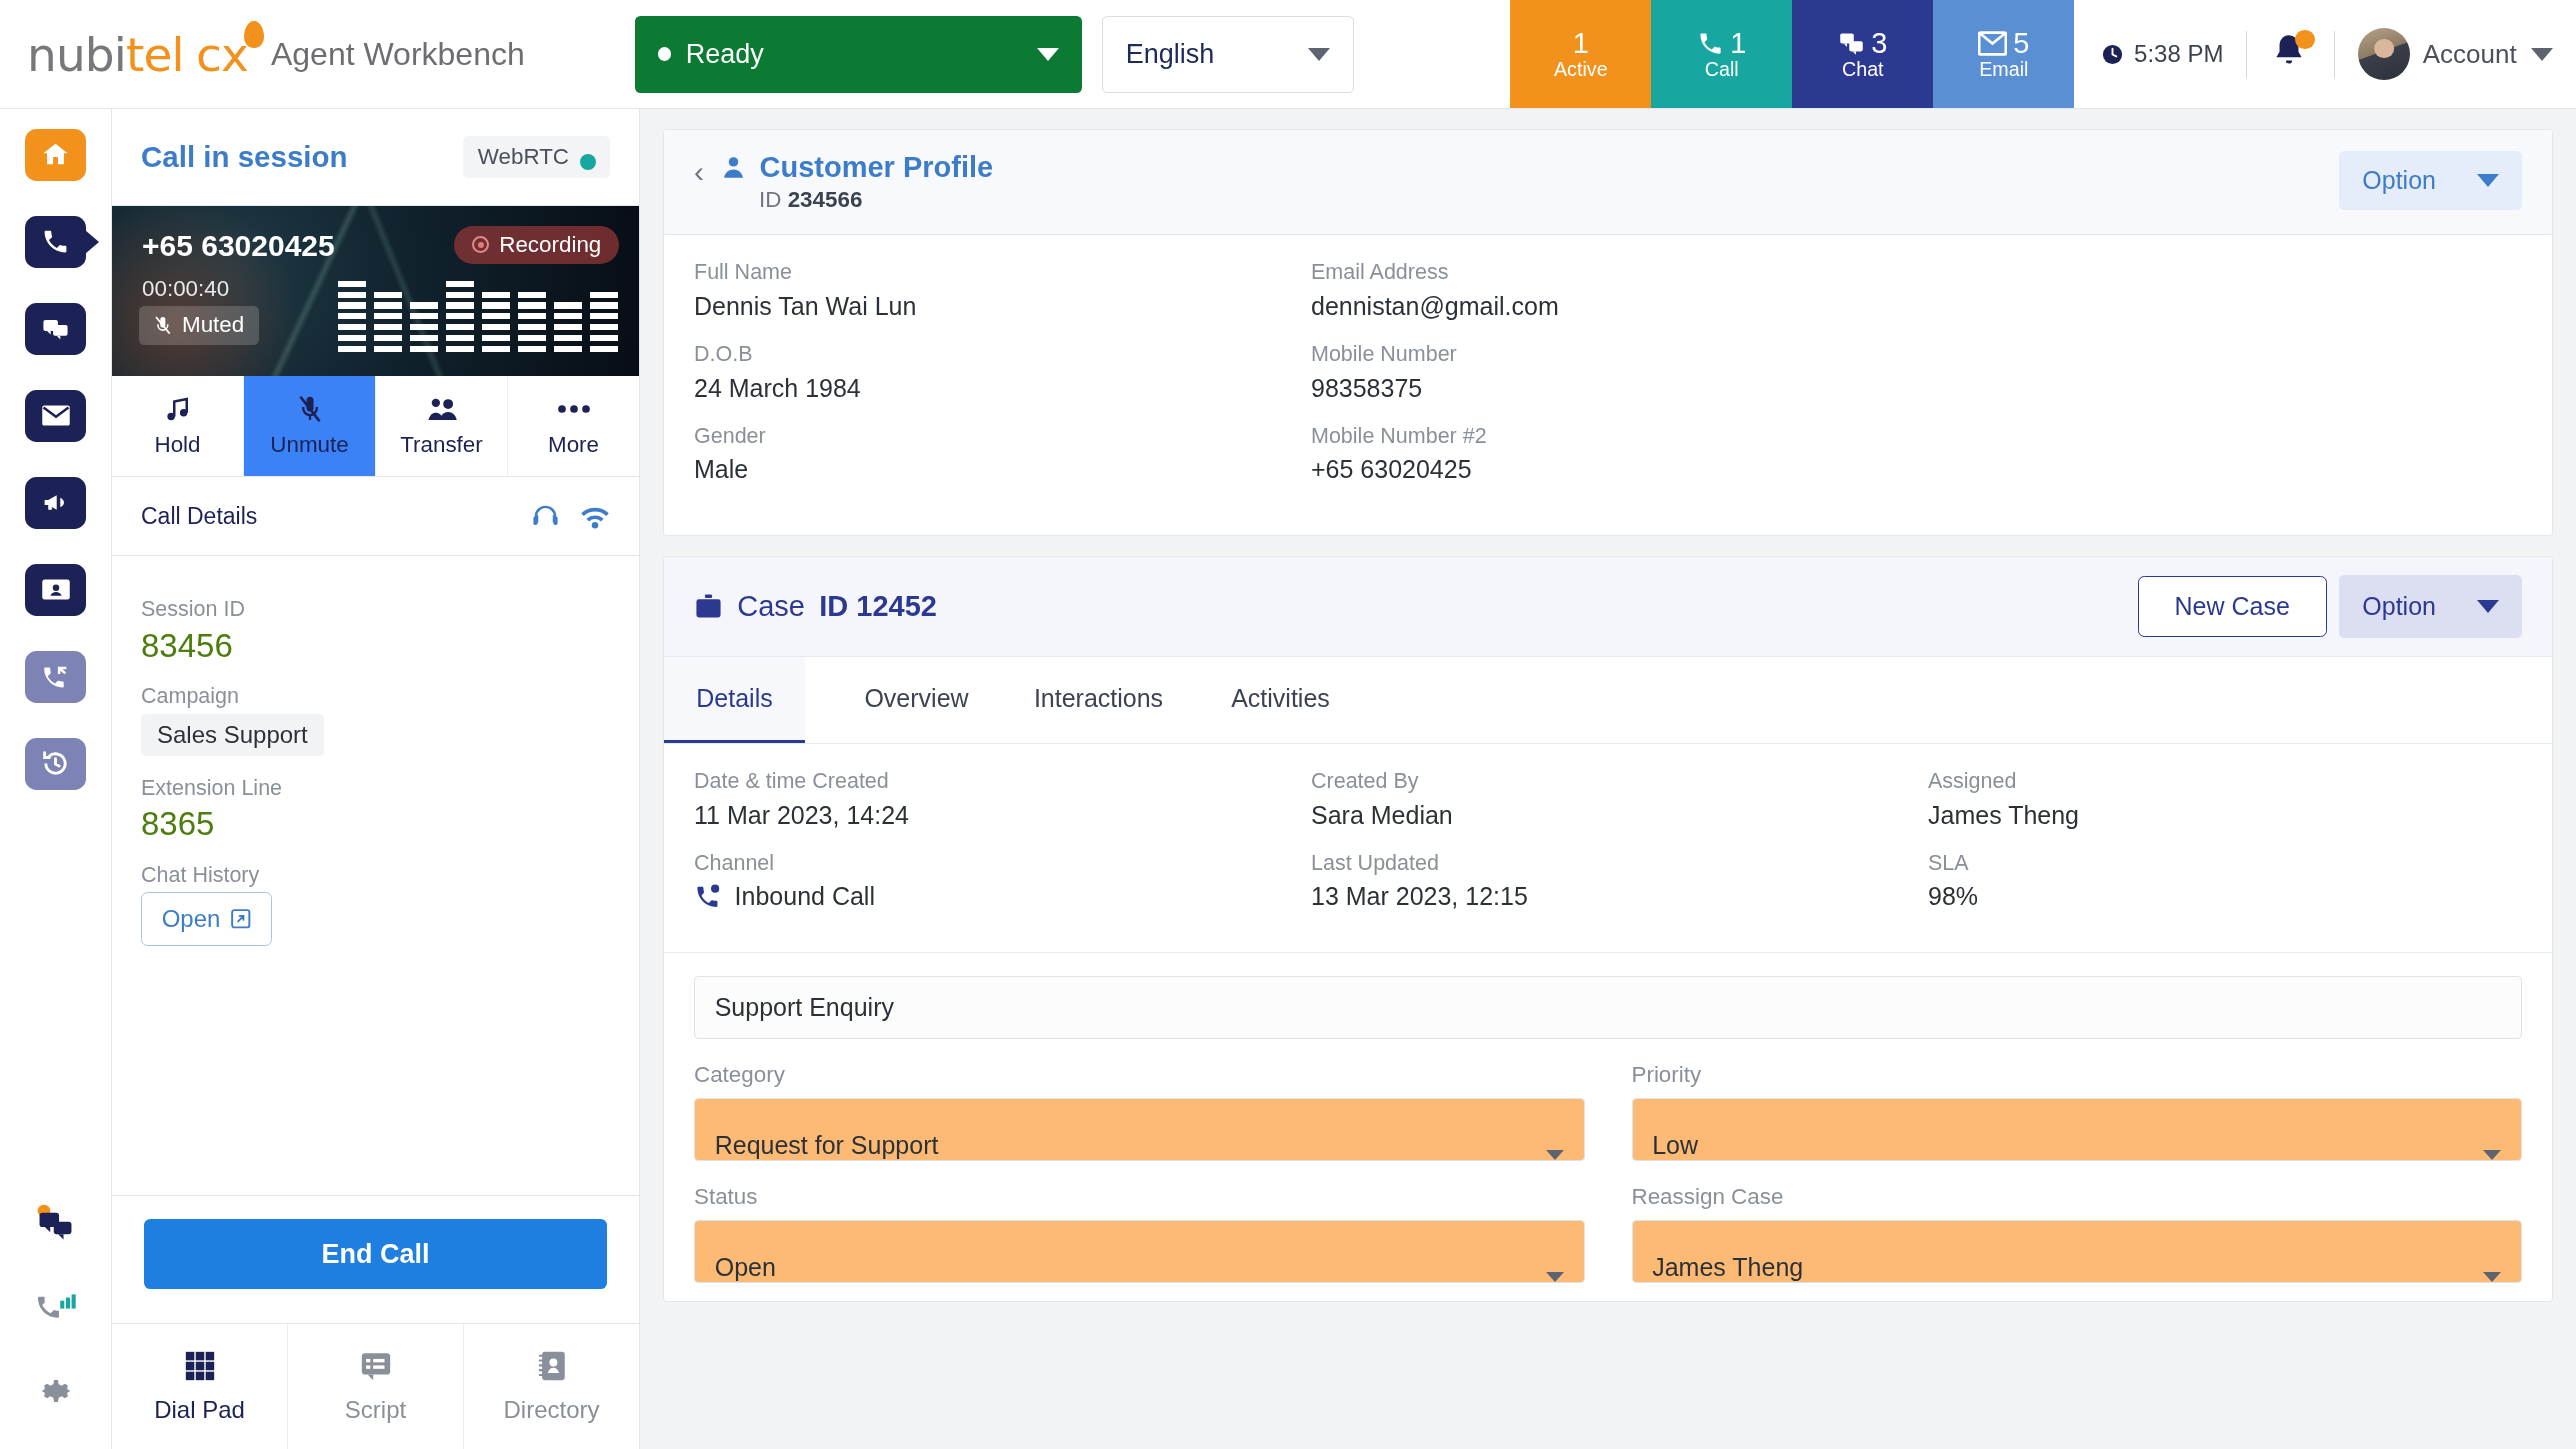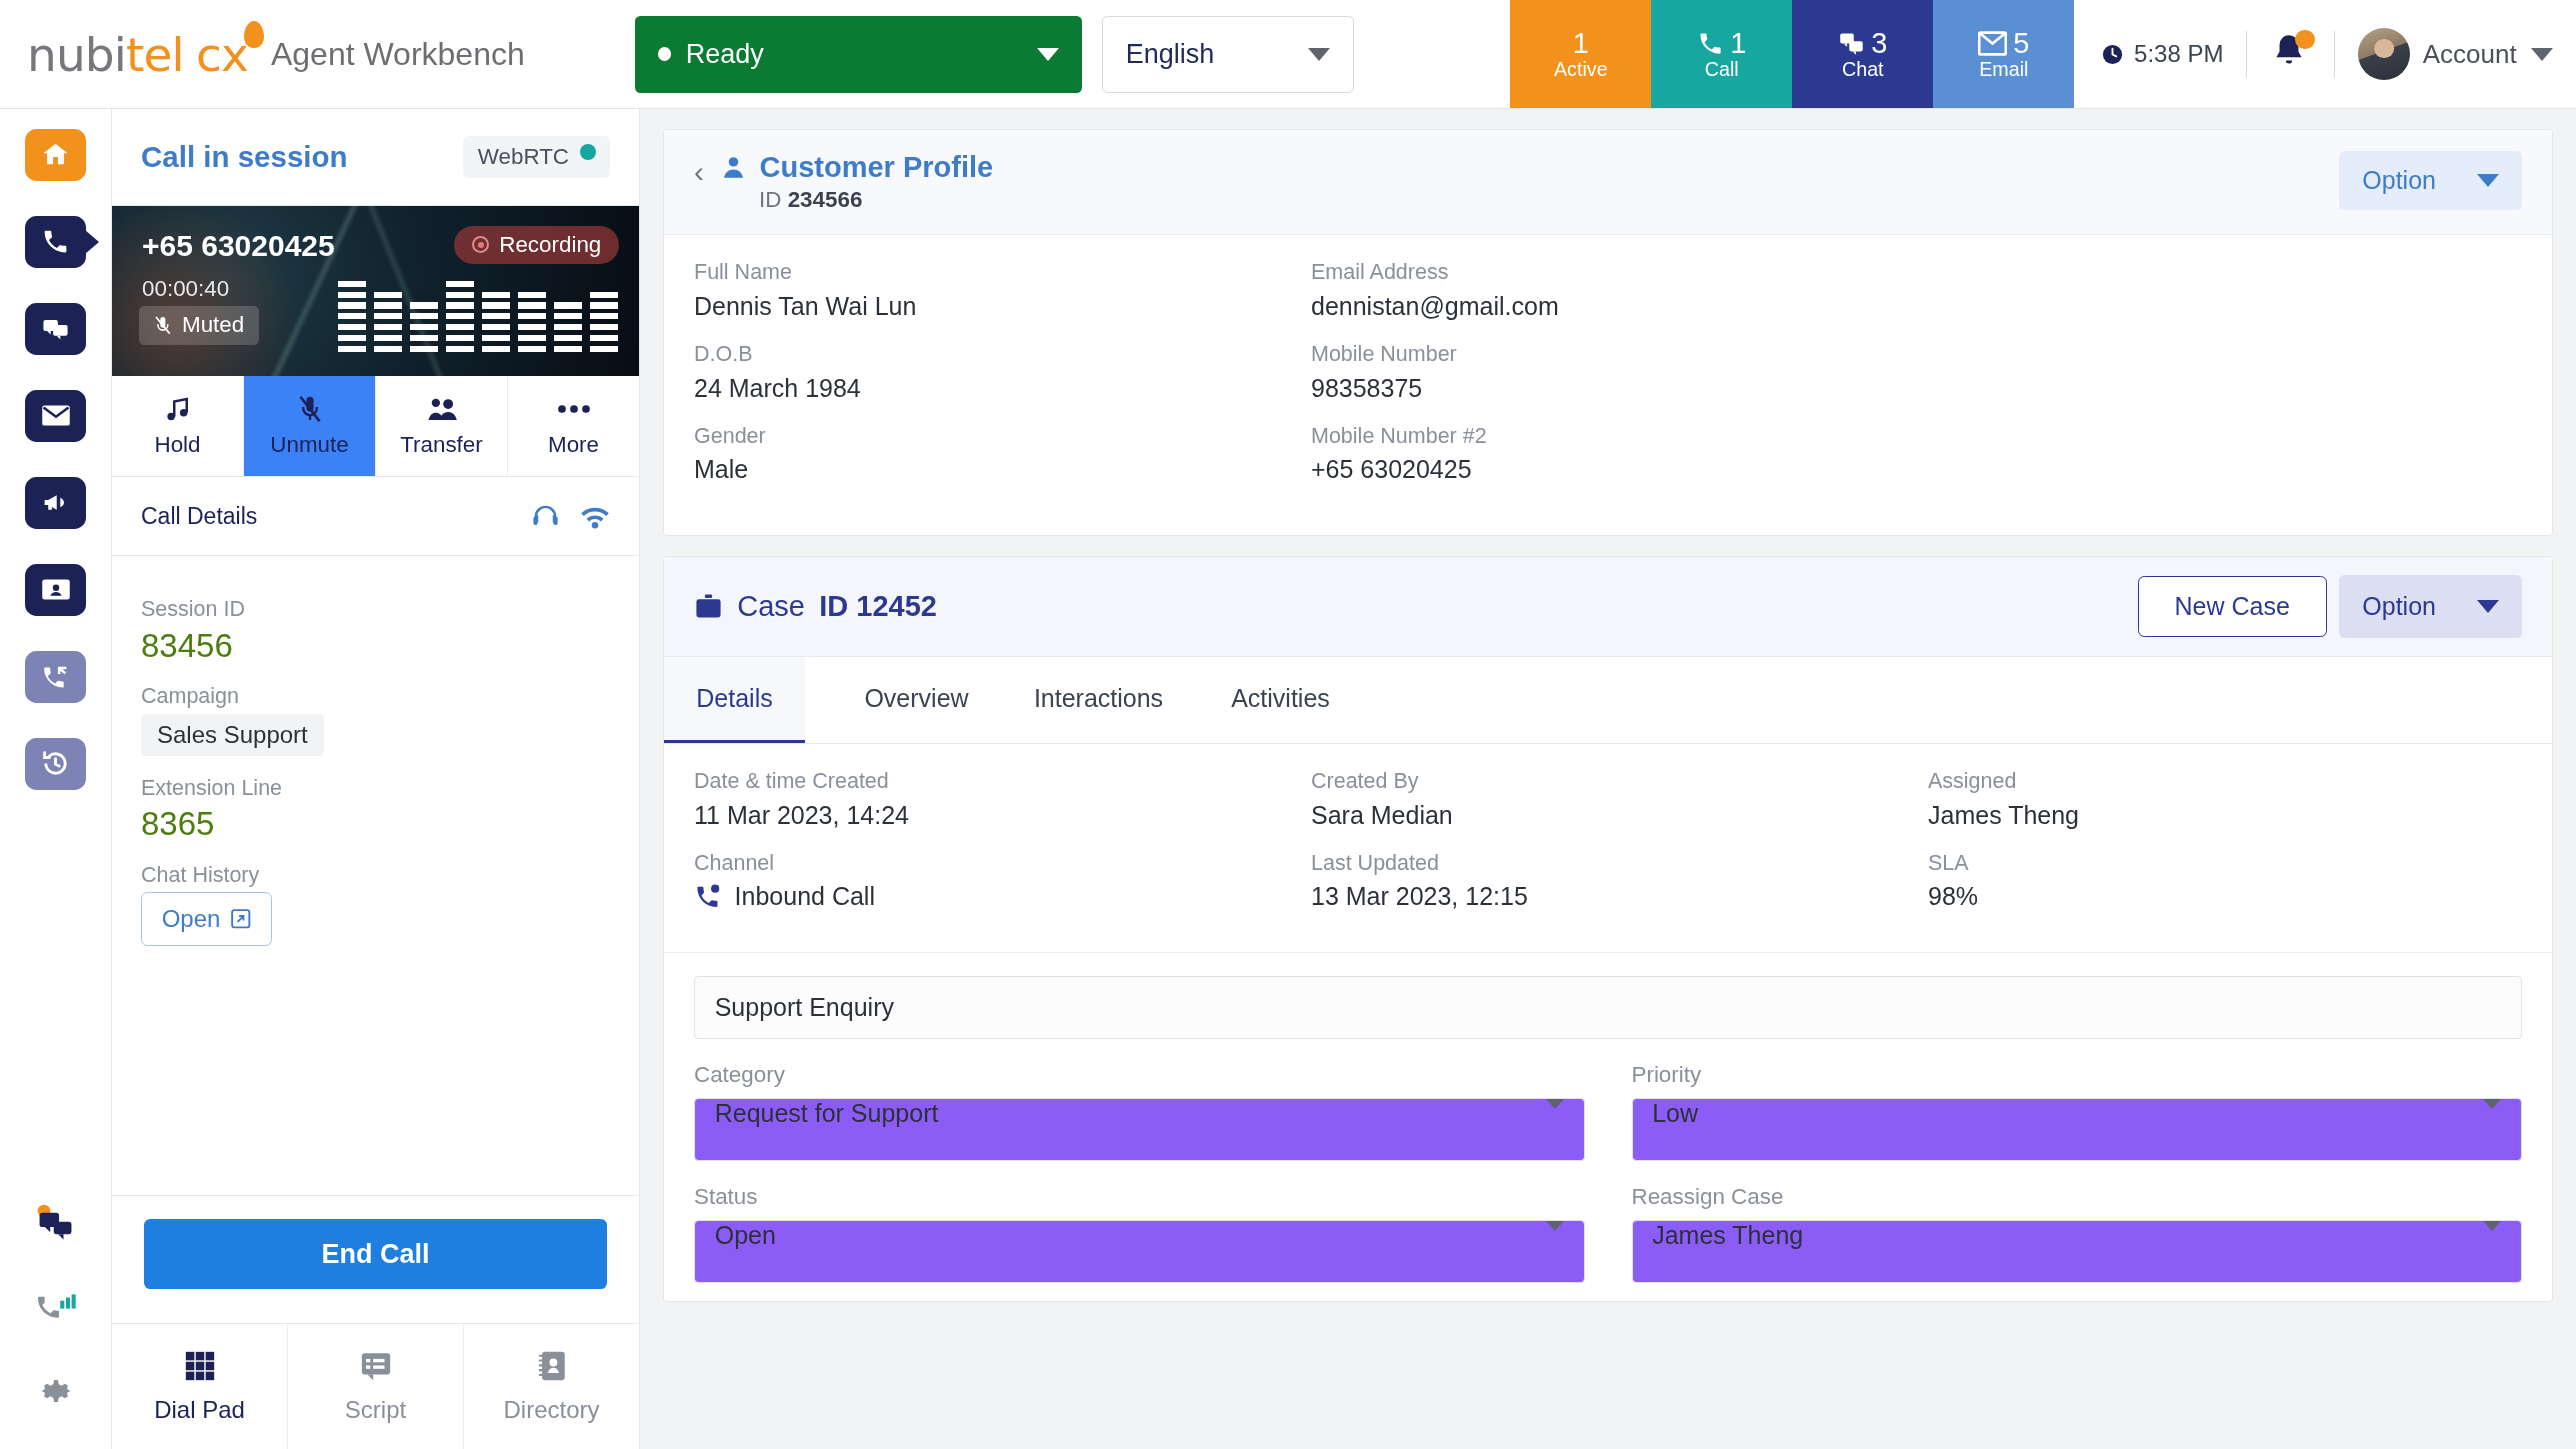--- a/index.html
+++ b/index.html
@@ -128,21 +128,21 @@
     width: 528px; flex: 0 0 528px; background: #fff;
     border-right: 0.9px solid #e3e6ea; display: flex; flex-direction: column;
   }
   .cp-head {
     height: 97px; display: flex; align-items: center; justify-content: space-between;
     padding: 0 29px; border-bottom: 0.9px solid #e6e9ed;
   }
   .cp-title { font-size: 29.5px; font-weight: bold; color: #3d7cc9; }
   .webrtc {
     background: #f3f4f6; border-radius: 5.4px; padding: 8px 14.3px;
-    display: flex; align-items: flex-start; gap: 10.7px; font-size: 22.4px; color: #4a505c;
+    display: flex; align-items: flex-end; gap: 10.7px; font-size: 22.4px; color: #4a505c;
   }
   .webrtc .d { width: 16px; height: 16px; border-radius: 50%; background: #17a7a0; }
 
   .cp-video {
     height: 170px; margin: 0 0 0 0; position: relative; overflow: hidden;
     background: radial-gradient(circle at 22% 40%, #1f3b46 0%, #11232e 42%, #070d15 100%);
   }
   .cp-video::before{
     content:""; position:absolute; inset:0;
     background:
@@ -279,22 +279,22 @@
 
   .form-area { padding: 23px 30px 18px; }
   .f-label { font-size: 22.4px; color:#8a9099; margin-bottom: 9.8px; }
   .f-input {
     width: 100%; height: 63px; border:0.9px solid #dfe2e7; border-radius:4.5px;
     background:#fcfcfd; padding: 0 19.7px; font-size: 25px; color:#2c3138;
     font-family:"Liberation Sans", sans-serif;
   }
   .f-row { display:grid; grid-template-columns: 1fr 1fr; column-gap: 47px; margin-top: 23px; }
   .f-sel {
-    width:100%; height: 63px; border:0.9px solid #dfe2e7; border-radius:4.5px; background:#8b5cf6;
-    display:flex; align-items:flex-start; justify-content:space-between; padding: 0 19.7px;
+    width:100%; height: 63px; border:0.9px solid #dfe2e7; border-radius:4.5px; background:#fdba74;
+    display:flex; align-items:flex-end; justify-content:space-between; padding: 0 19.7px;
     font-size: 25px; color:#2c3138; cursor:pointer;
   }
   .f-sel .caret { border-left-width:9.8px; border-right-width:9.8px; border-top-width:10.7px;
                   color:#5d6470; }
 </style>
 </head>
 <body>
 
 <div class="topbar">
 

